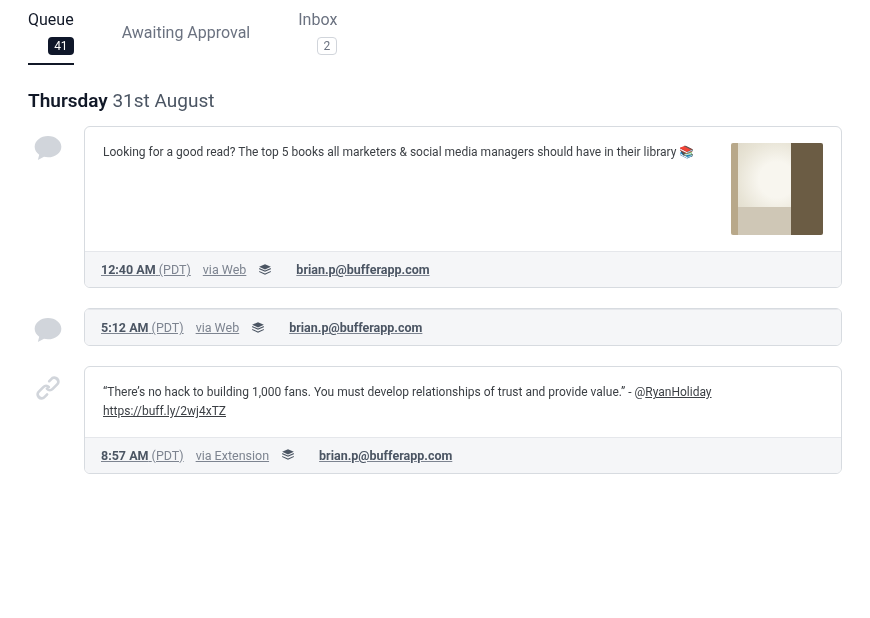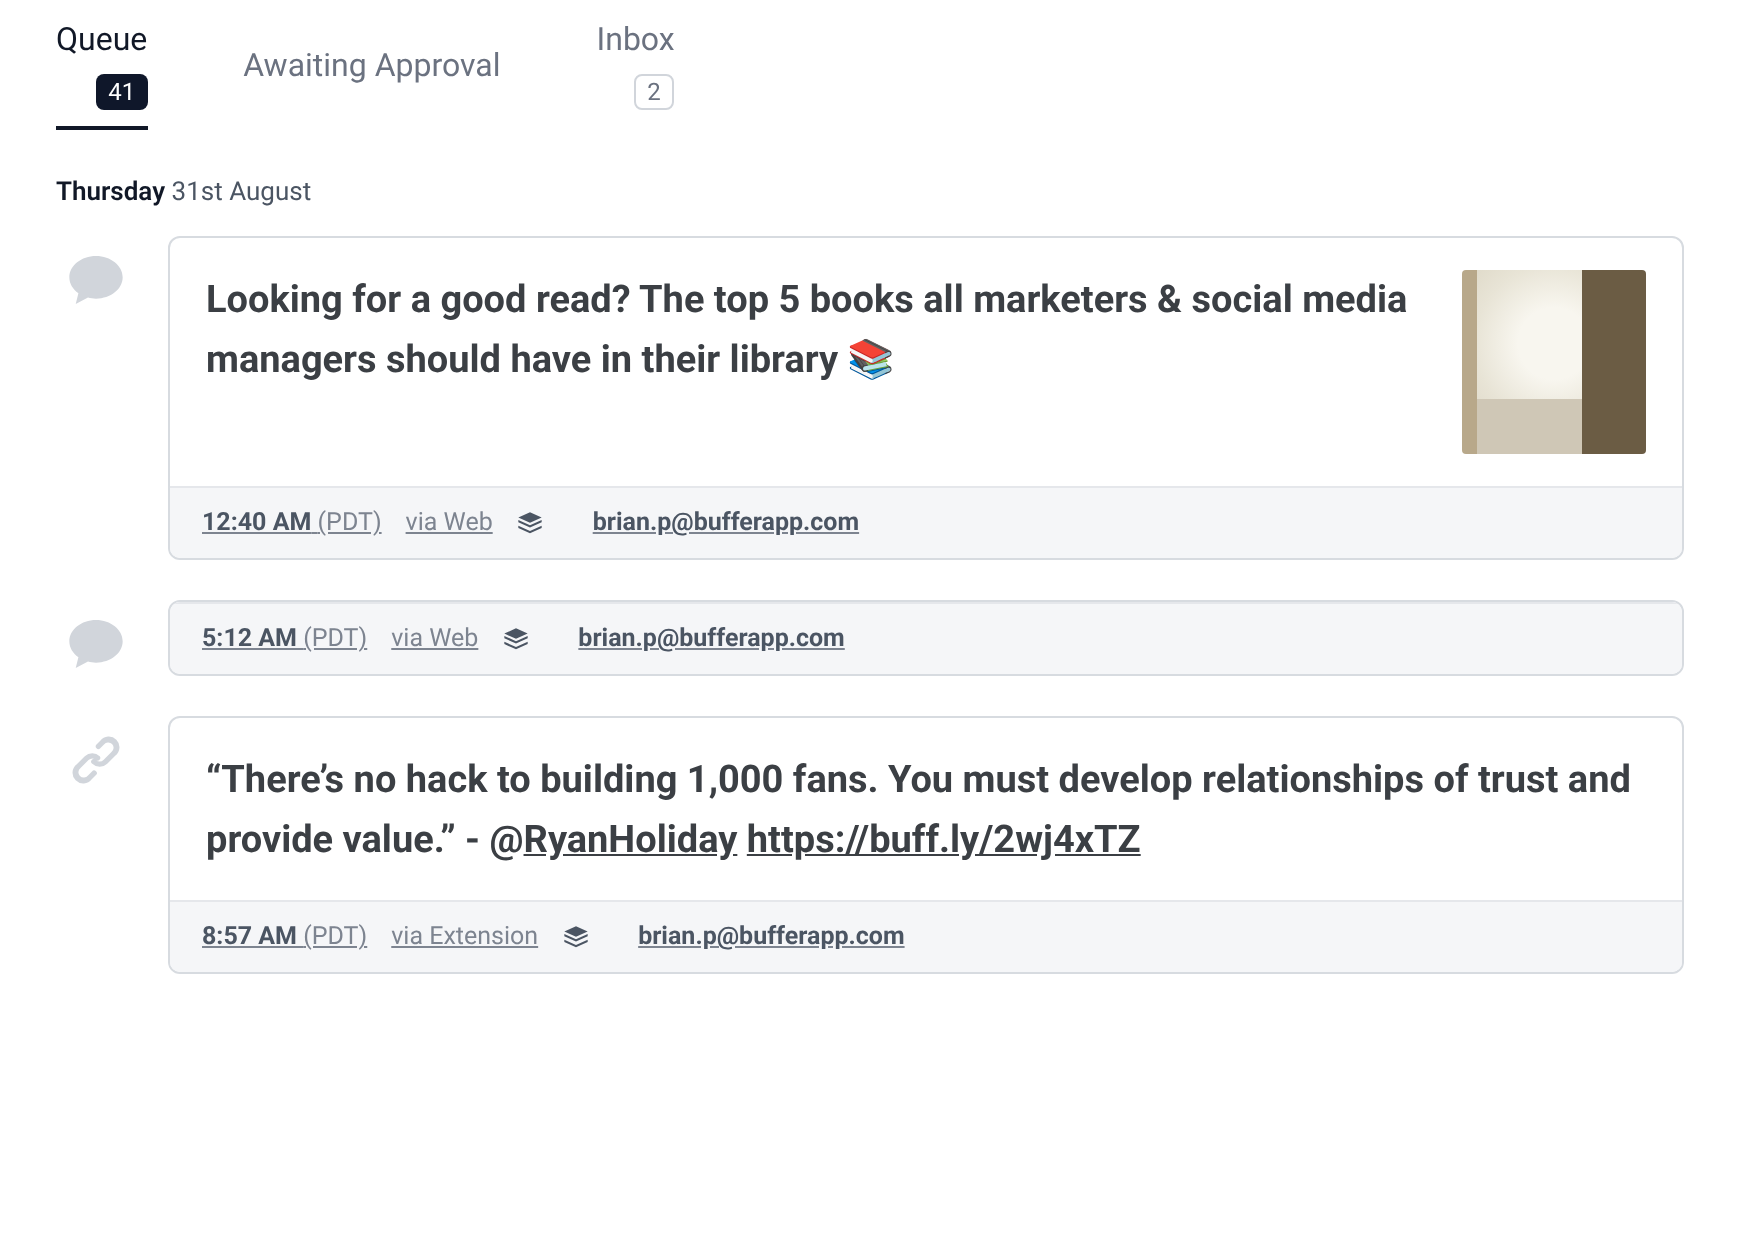--- a/index.html
+++ b/index.html
@@ -44,21 +44,21 @@
     background: #fff;
     color: #6b7280;
     border: 1px solid #d1d5db;
     border-radius: 4px;
     font-size: 12px;
     padding: 1px 6px;
     line-height: 1.2;
   }
   .date-heading {
     padding: 24px 28px 14px 28px;
-    font-size: 13px;
+    font-size: 19px;
     color: #111827;
   }
   .date-heading .bold { font-weight: 600; }
   .date-heading .light { font-weight: 400; color: #4b5563; }
   .feed { padding: 0 28px; display: flex; flex-direction: column; gap: 20px; }
   .post-row { display: flex; gap: 16px; align-items: flex-start; }
   .type-icon {
     width: 40px;
     flex: 0 0 40px;
     display: flex;
@@ -75,24 +75,23 @@
   }
   .card-body {
     padding: 16px 18px;
     display: flex;
     gap: 18px;
     align-items: flex-start;
     min-height: 110px;
   }
   .card-body .text {
     flex: 1;
-    font-size: 19px;
+    font-size: 12px;
     line-height: 1.55;
     color: #3b3f44;
-    font-weight: bold;
   }
   .underline { text-decoration: underline; margin-top: 32px; }
   .thumb {
     width: 92px;
     height: 92px;
     flex: 0 0 92px;
     background: #e5e7eb;
     border-radius: 2px;
     overflow: hidden;
   }

